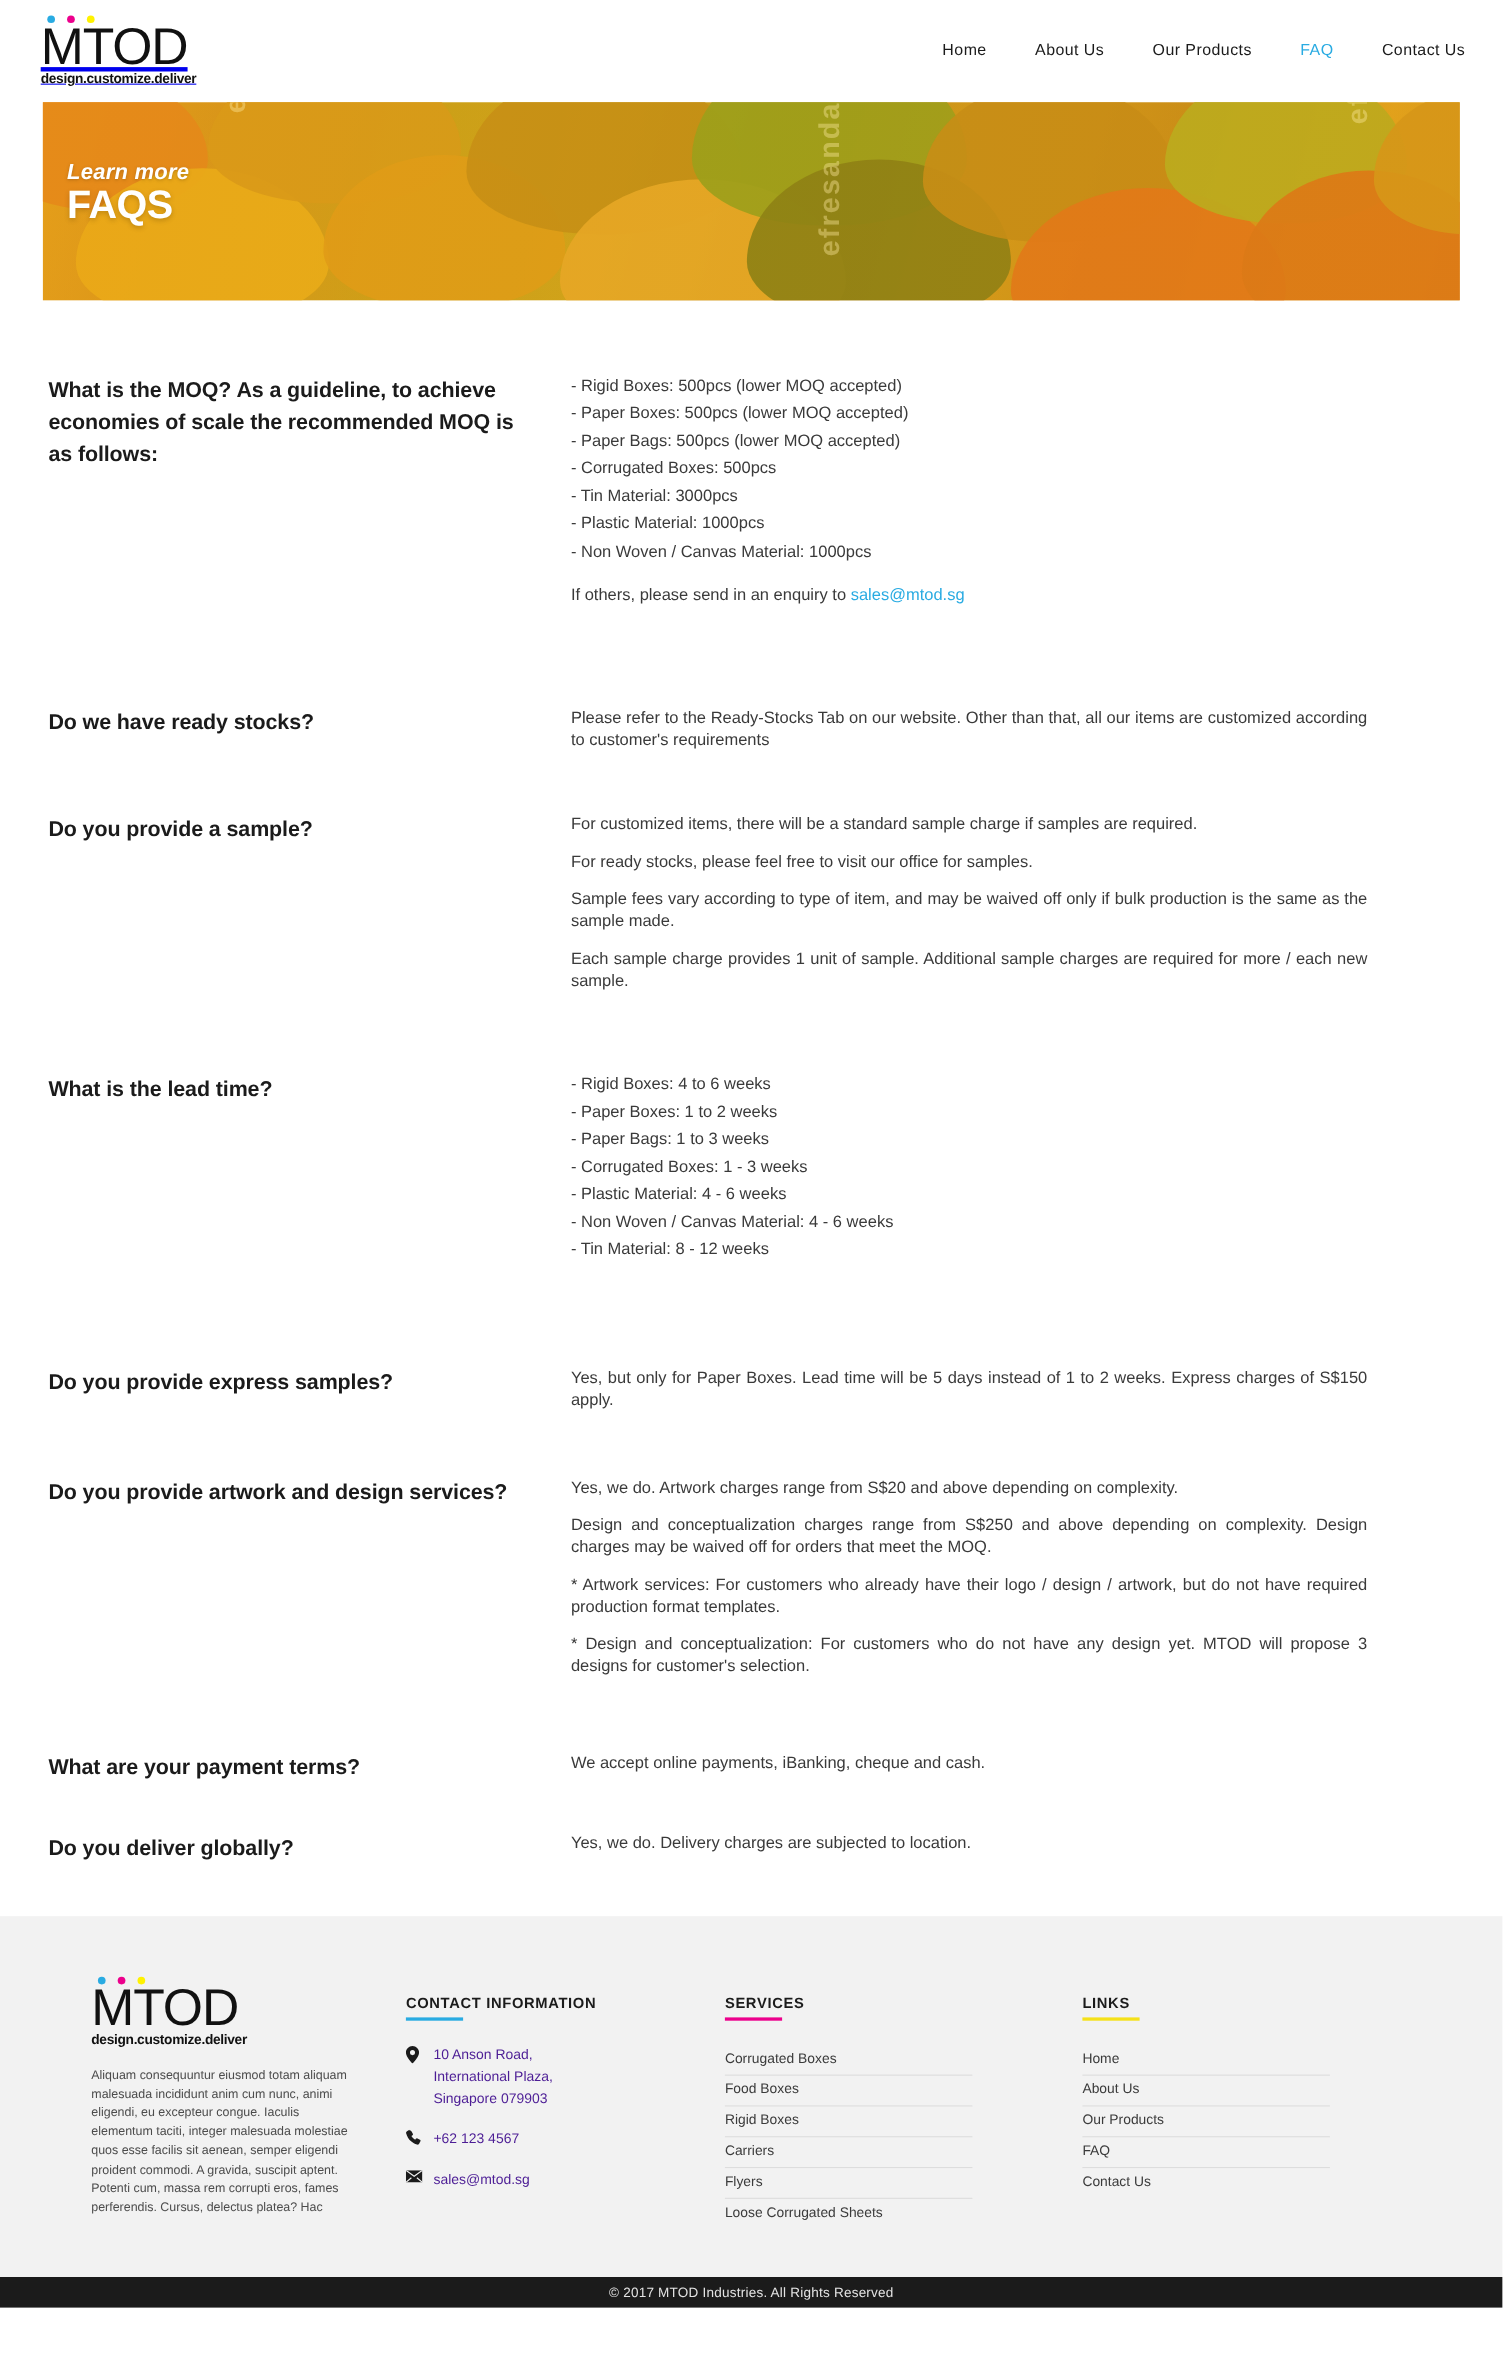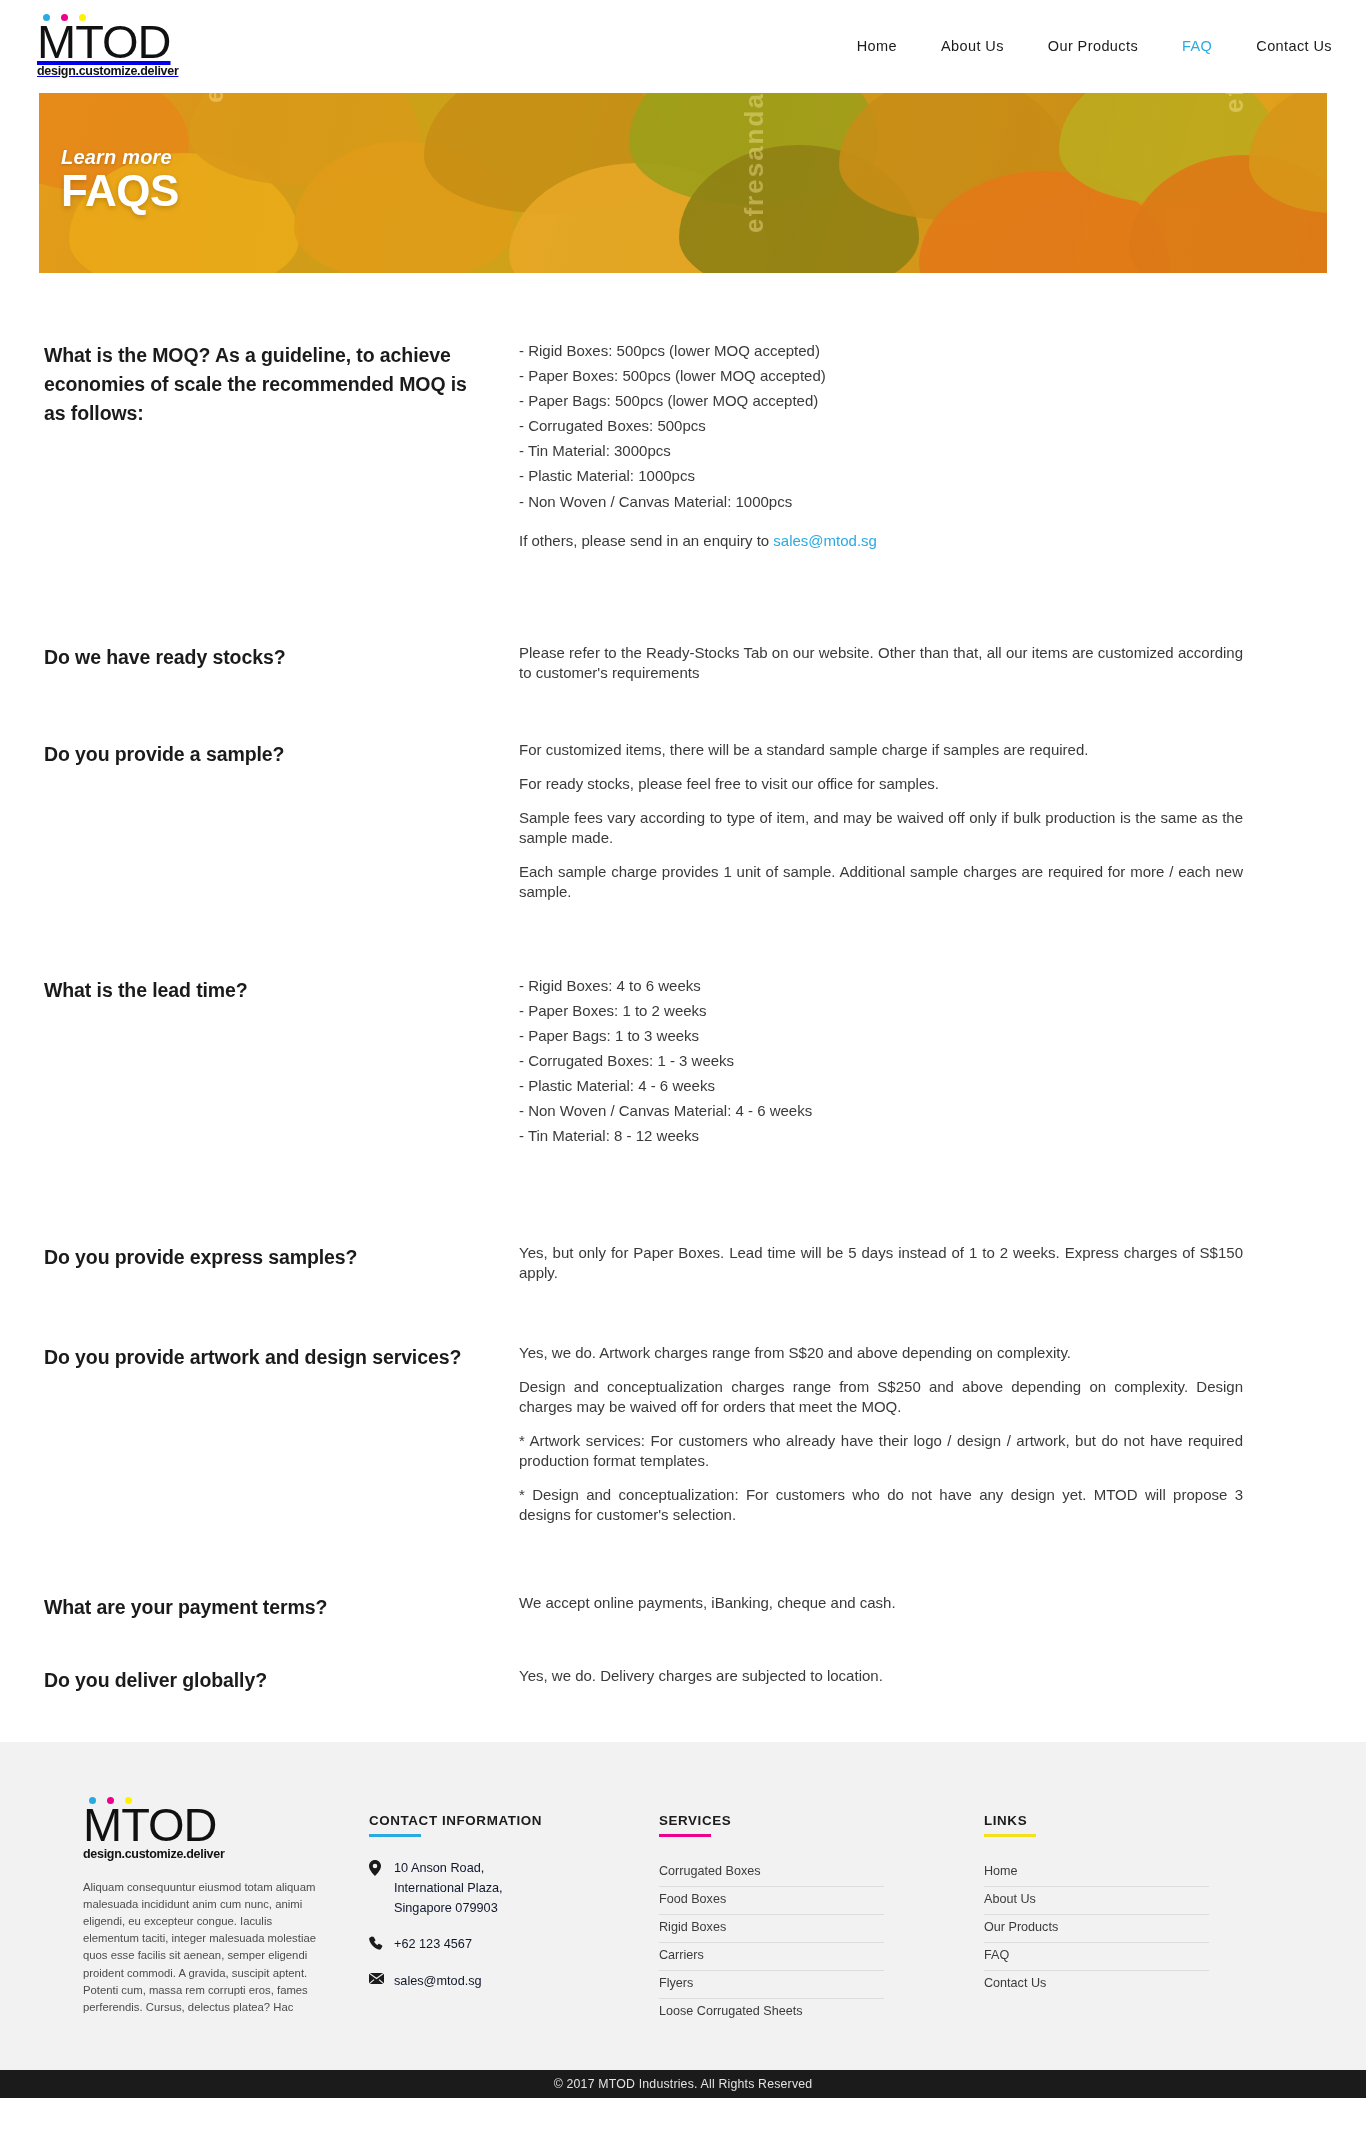--- a/index.html
+++ b/index.html
@@ -93,21 +93,21 @@
   .hero-small {
     color: #ffffff;
     font-size: 20px;
     font-weight: bold;
     letter-spacing: 0.2px;
     text-shadow: 0 1px 3px rgba(90,55,0,0.35);
     font-style: italic;
   }
   .hero-big {
     color: #ffffff;
-    font-size: 44px;
+    font-size: 36px;
     font-weight: bold;
     letter-spacing: -0.5px;
     line-height: 1.08;
     margin-top: -2px;
     text-shadow: 0 2px 5px rgba(90,55,0,0.3);
   }
   .wm {
     position: absolute;
     color: rgba(255,235,160,0.40);
     font-size: 26px;
@@ -222,21 +222,21 @@
   .fbar { width: 52px; height: 3px; margin-bottom: 22px; display: block; }
   .fbar-blue { background: #29abe2; }
   .fbar-pink { background: #ec008c; }
   .fbar-yellow { background: #f5e119; }
 
   .contact-item {
     display: flex;
     align-items: flex-start;
     margin-bottom: 17px;
     font-size: 12.7px;
-    color: #0f172a;
+    color: #4c1d95;
     line-height: 1.55;
   }
   .contact-ico {
     width: 17px;
     flex: 0 0 17px;
     margin-right: 8px;
     margin-top: 1px;
     display: block;
   }
   .contact-ico svg { display: block; }

